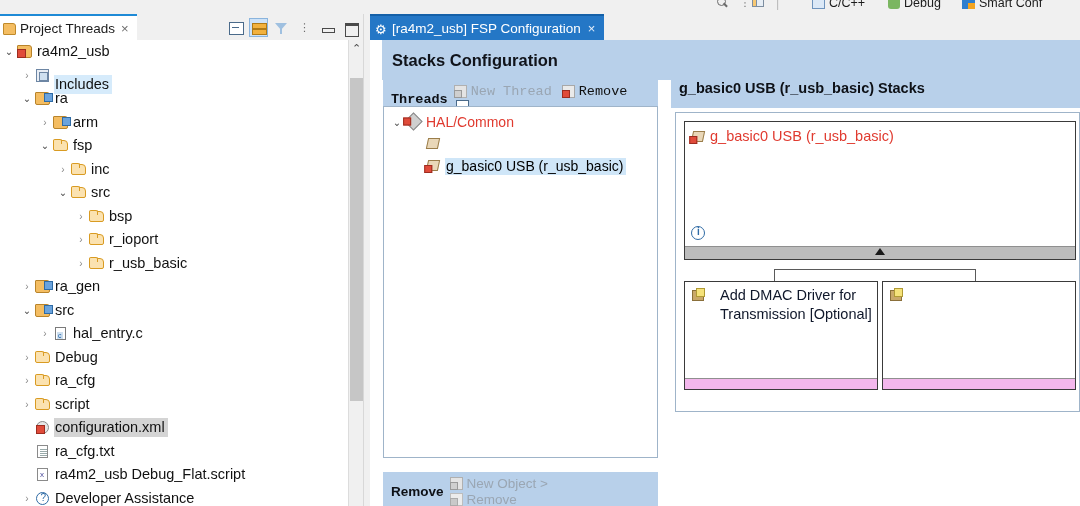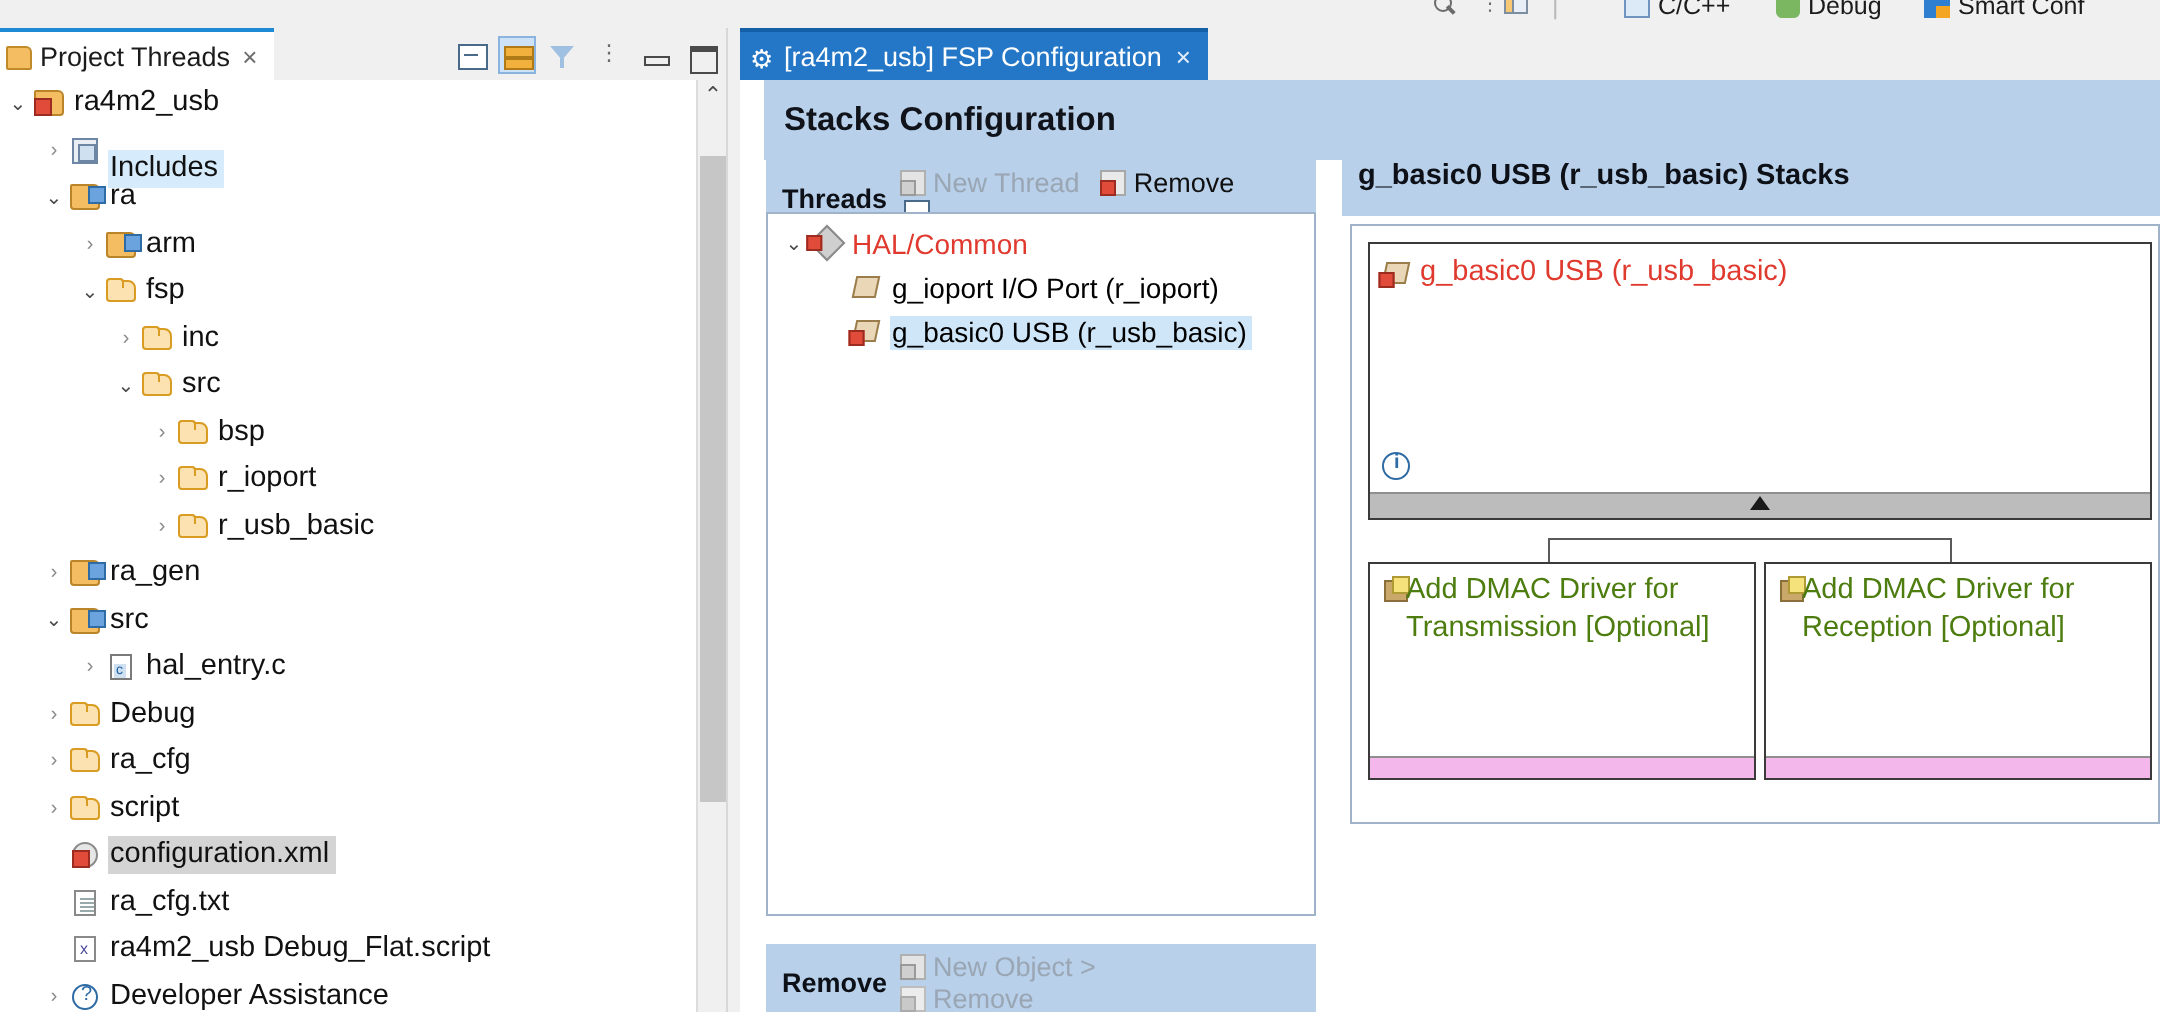--- a/index.html
+++ b/index.html
@@ -199,22 +199,22 @@
 
   .connector-h { position:absolute; left:98px; top:156px; width:202px; height:1px; background:#5a5a5a; }
   .connector-l { position:absolute; left:98px; top:156px; width:1px; height:12px; background:#5a5a5a; }
   .connector-r { position:absolute; left:299px; top:156px; width:1px; height:12px; background:#5a5a5a; }
 
   .node-opt { position:absolute; top:168px; width:194px; height:109px; background:#fff;
               border:1px solid #3a3a3a; }
   .node-opt.left { left:8px; }
   .node-opt.right { left:206px; }
   .node-opt .nicon { position:absolute; left:6px; top:7px; width:15px; height:14px; }
-  .node-opt .nt { position:absolute; left:18px; top:4px; right:4px; font-size:14.5px;
-                  color:#4d7c0f; line-height:19px; }
+  .node-opt .nt { position:absolute; left:35px; top:4px; right:4px; font-size:14.5px;
+                  color:#0f172a; line-height:19px; }
   .node-opt .foot { position:absolute; left:0; bottom:0; width:100%; height:11px;
                     background:#f3b7ec; border-top:1px solid #8f8f8f; }
   .i-add{ position:absolute;left:1px;top:1px;width:12px;height:11px;background:#c9a86a;
           border:1px solid #8a6f3a; }
   .i-add::after{content:"";position:absolute;right:-2px;top:-3px;width:7px;height:7px;
           background:#f5e27a;border:1px solid #b09a34;}
 </style>
 </head>
 <body>
 
@@ -426,21 +426,21 @@
       <span>[ra4m2_usb] FSP Configuration</span>
       <span class="tab-close">×</span>
     </div>
 
     <div class="page-head">
       <div class="t">Stacks Configuration</div>
     </div>
 
     <div class="page-body">
 
-      <div class="panel-hdr" style="position:absolute;left:13px;top:0;width:275px;height:44px;">
+      <div class="panel-hdr" style="position:absolute;left:13px;top:0;width:275px;height:44px;font-family:Liberation Mono, monospace;">
         <div class="ph-title">Threads</div>
         <div class="ph-actions">
           <div class="ph-line">
             <span class="act disabled">
               <span class="ai ai-newdim"></span>
               <span>New Thread</span>
             </span>
             <span class="act enabled">
               <span class="ai ai-remove"></span>
               <span>Remove</span>
@@ -461,21 +461,20 @@
               <span class="tri">
                 <span class="i-hal"></span>
               </span>
               <span class="lbl red">HAL/Common</span>
             </div>
             <div class="tr-row" style="padding-left: 20px;">
               <span class="arrow"></span>
               <span class="tri">
                 <span class="i-mod"></span>
               </span>
-              <span class="lbl">g_ioport I/O Port (r_ioport)</span>
             </div>
             <div class="tr-row" style="padding-left: 20px;">
               <span class="arrow"></span>
               <span class="tri">
                 <span class="i-modr"></span>
               </span>
               <span class="lbl sel">g_basic0 USB (r_usb_basic)</span>
             </div>
           </div>
       </div>
@@ -527,21 +526,20 @@
                 <span class="i-add"></span>
               </span>
             <span class="nt">Add DMAC Driver for Transmission [Optional]</span>
             <span class="foot"></span>
           </div>
 
           <div class="node-opt right">
             <span class="nicon">
                 <span class="i-add"></span>
               </span>
-            <span class="nt">Add DMAC Driver for Reception [Optional]</span>
             <span class="foot"></span>
           </div>
 
         </div>
       </div>
 
     </div>
   </div>
 </div>
 

